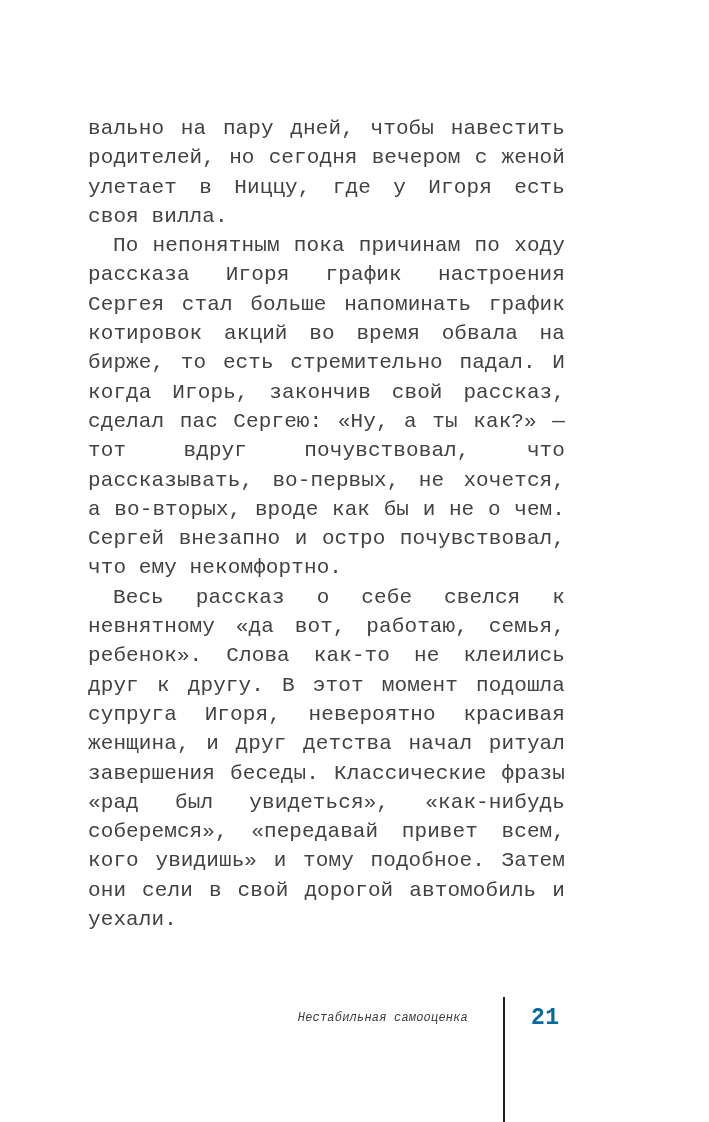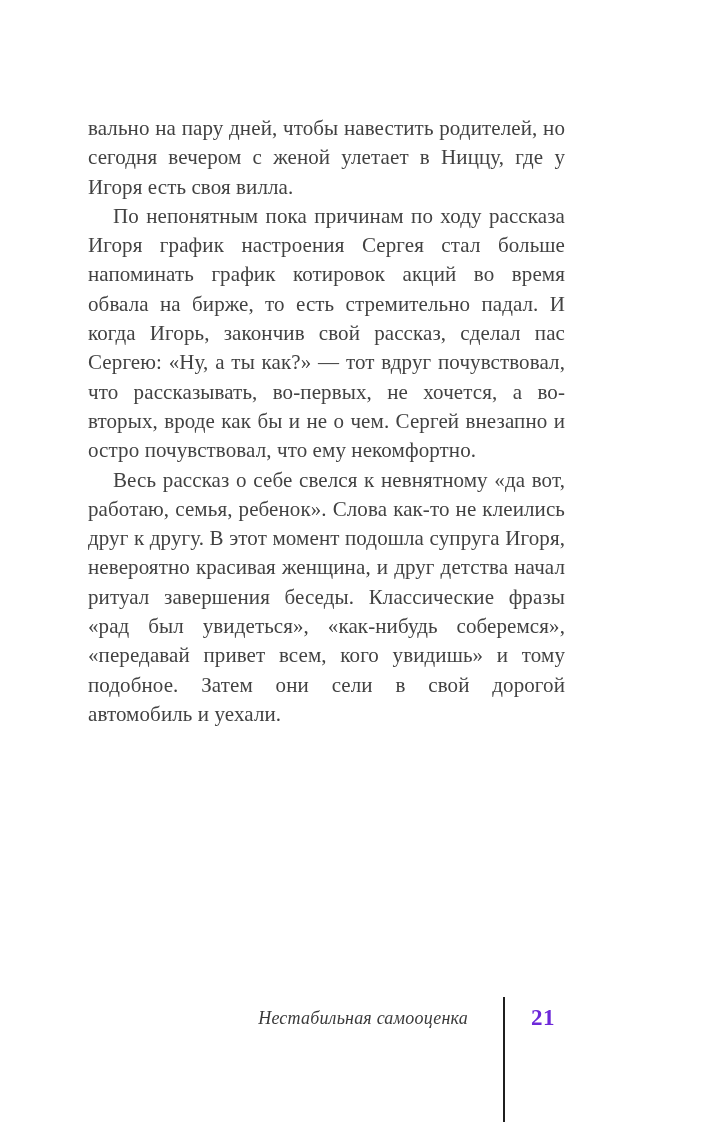--- a/index.html
+++ b/index.html
@@ -6,21 +6,21 @@
     margin: 0;
     padding: 0;
     background: #ffffff;
   }
   .page {
     position: relative;
     width: 709px;
     height: 1122px;
     background: #ffffff;
     overflow: hidden;
-    font-family: Liberation Serif, serif;
+    font-family: Liberation Mono, monospace;
   }
   .text-block {
     position: absolute;
     left: 88px;
     top: 114px;
     width: 477px;
     font-size: 21px;
     line-height: 29.3px;
     color: #424242;
     text-align: justify;
@@ -37,40 +37,40 @@
     
     text-align-last: justify;
   }
   .footer-title {
     position: absolute;
     left: 88px;
     top: 1007px;
     width: 380px;
     text-align: right;
     font-style: italic;
-    font-size: 18px;
+    font-size: 12px;
     line-height: 22px;
     color: #3a3a3a;
     letter-spacing: 0.2px;
   }
   .footer-divider {
     position: absolute;
     left: 503px;
     top: 997px;
     width: 2px;
     height: 125px;
     background: #1f1f1f;
   }
   .page-number {
     position: absolute;
     left: 531px;
     top: 1005px;
     font-size: 23px;
     font-weight: bold;
-    color: #6d28d9;
+    color: #0369a1;
     letter-spacing: 0.5px;
   }
 </style>
 </head>
 <body>
 
 <div class="page">
 
   <div class="text-block">
     <p>вально на пару дней, чтобы навестить родителей, но сегодня вечером с женой улетает в Ниццу, где у Игоря есть своя вилла.</p>

